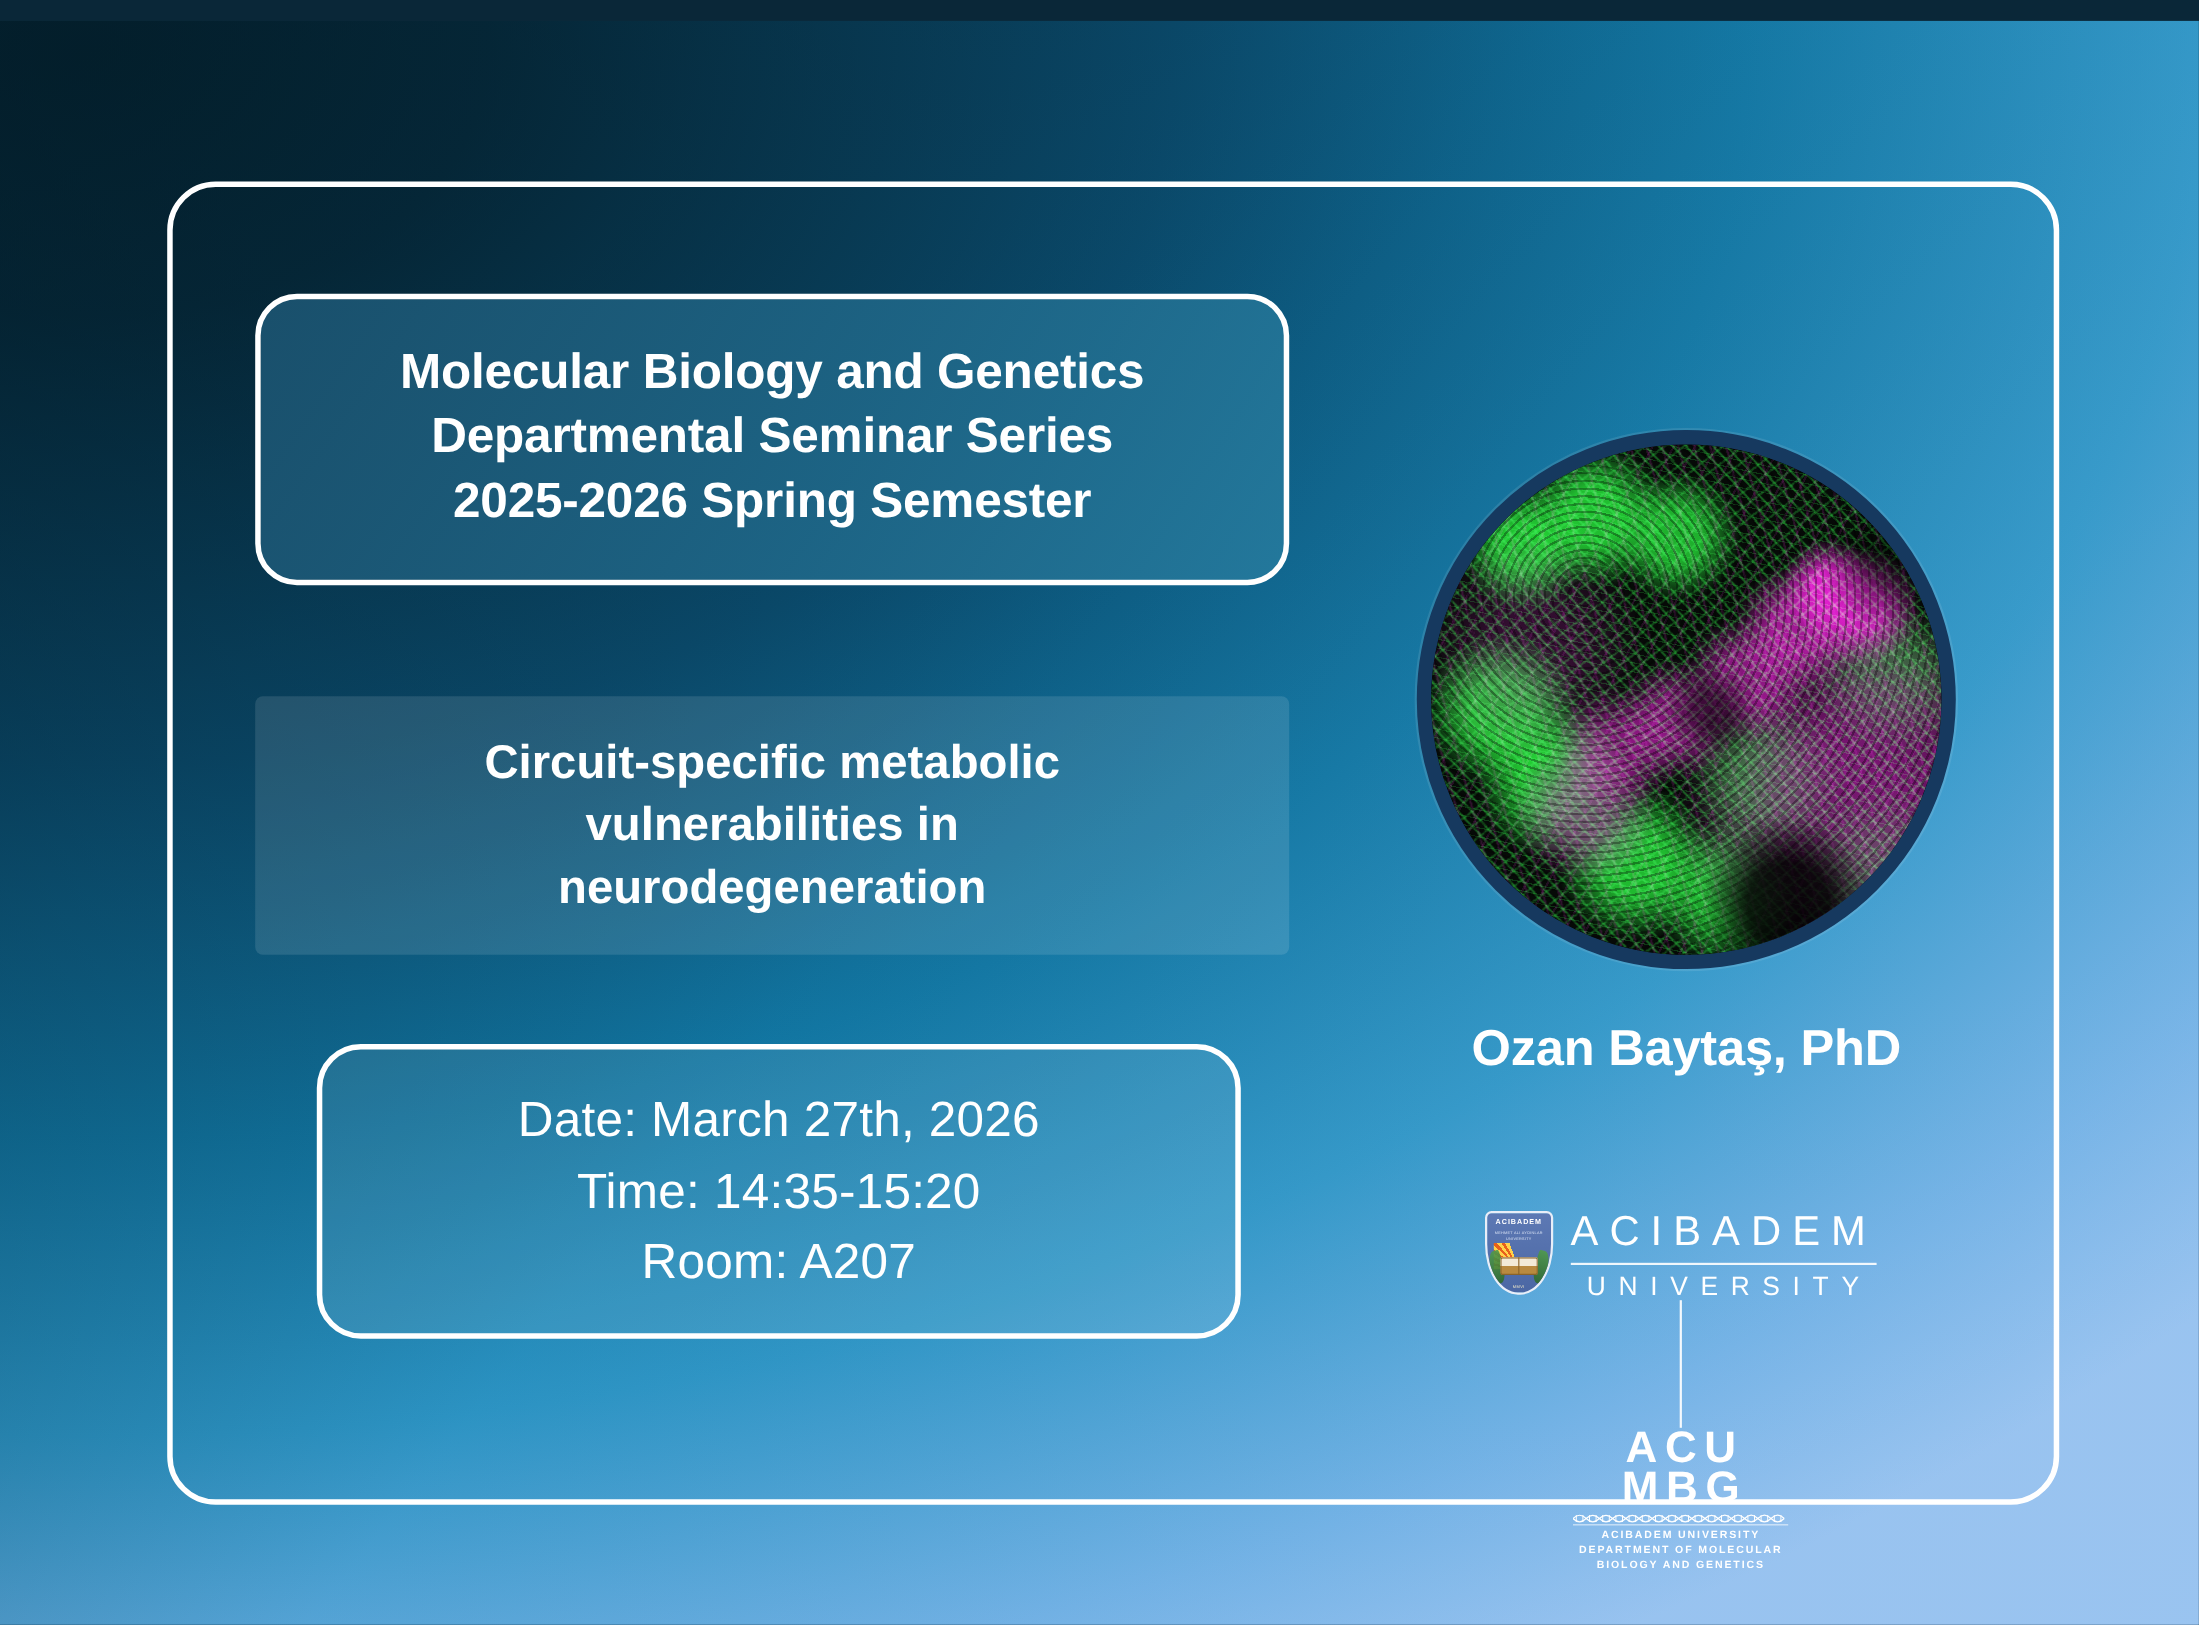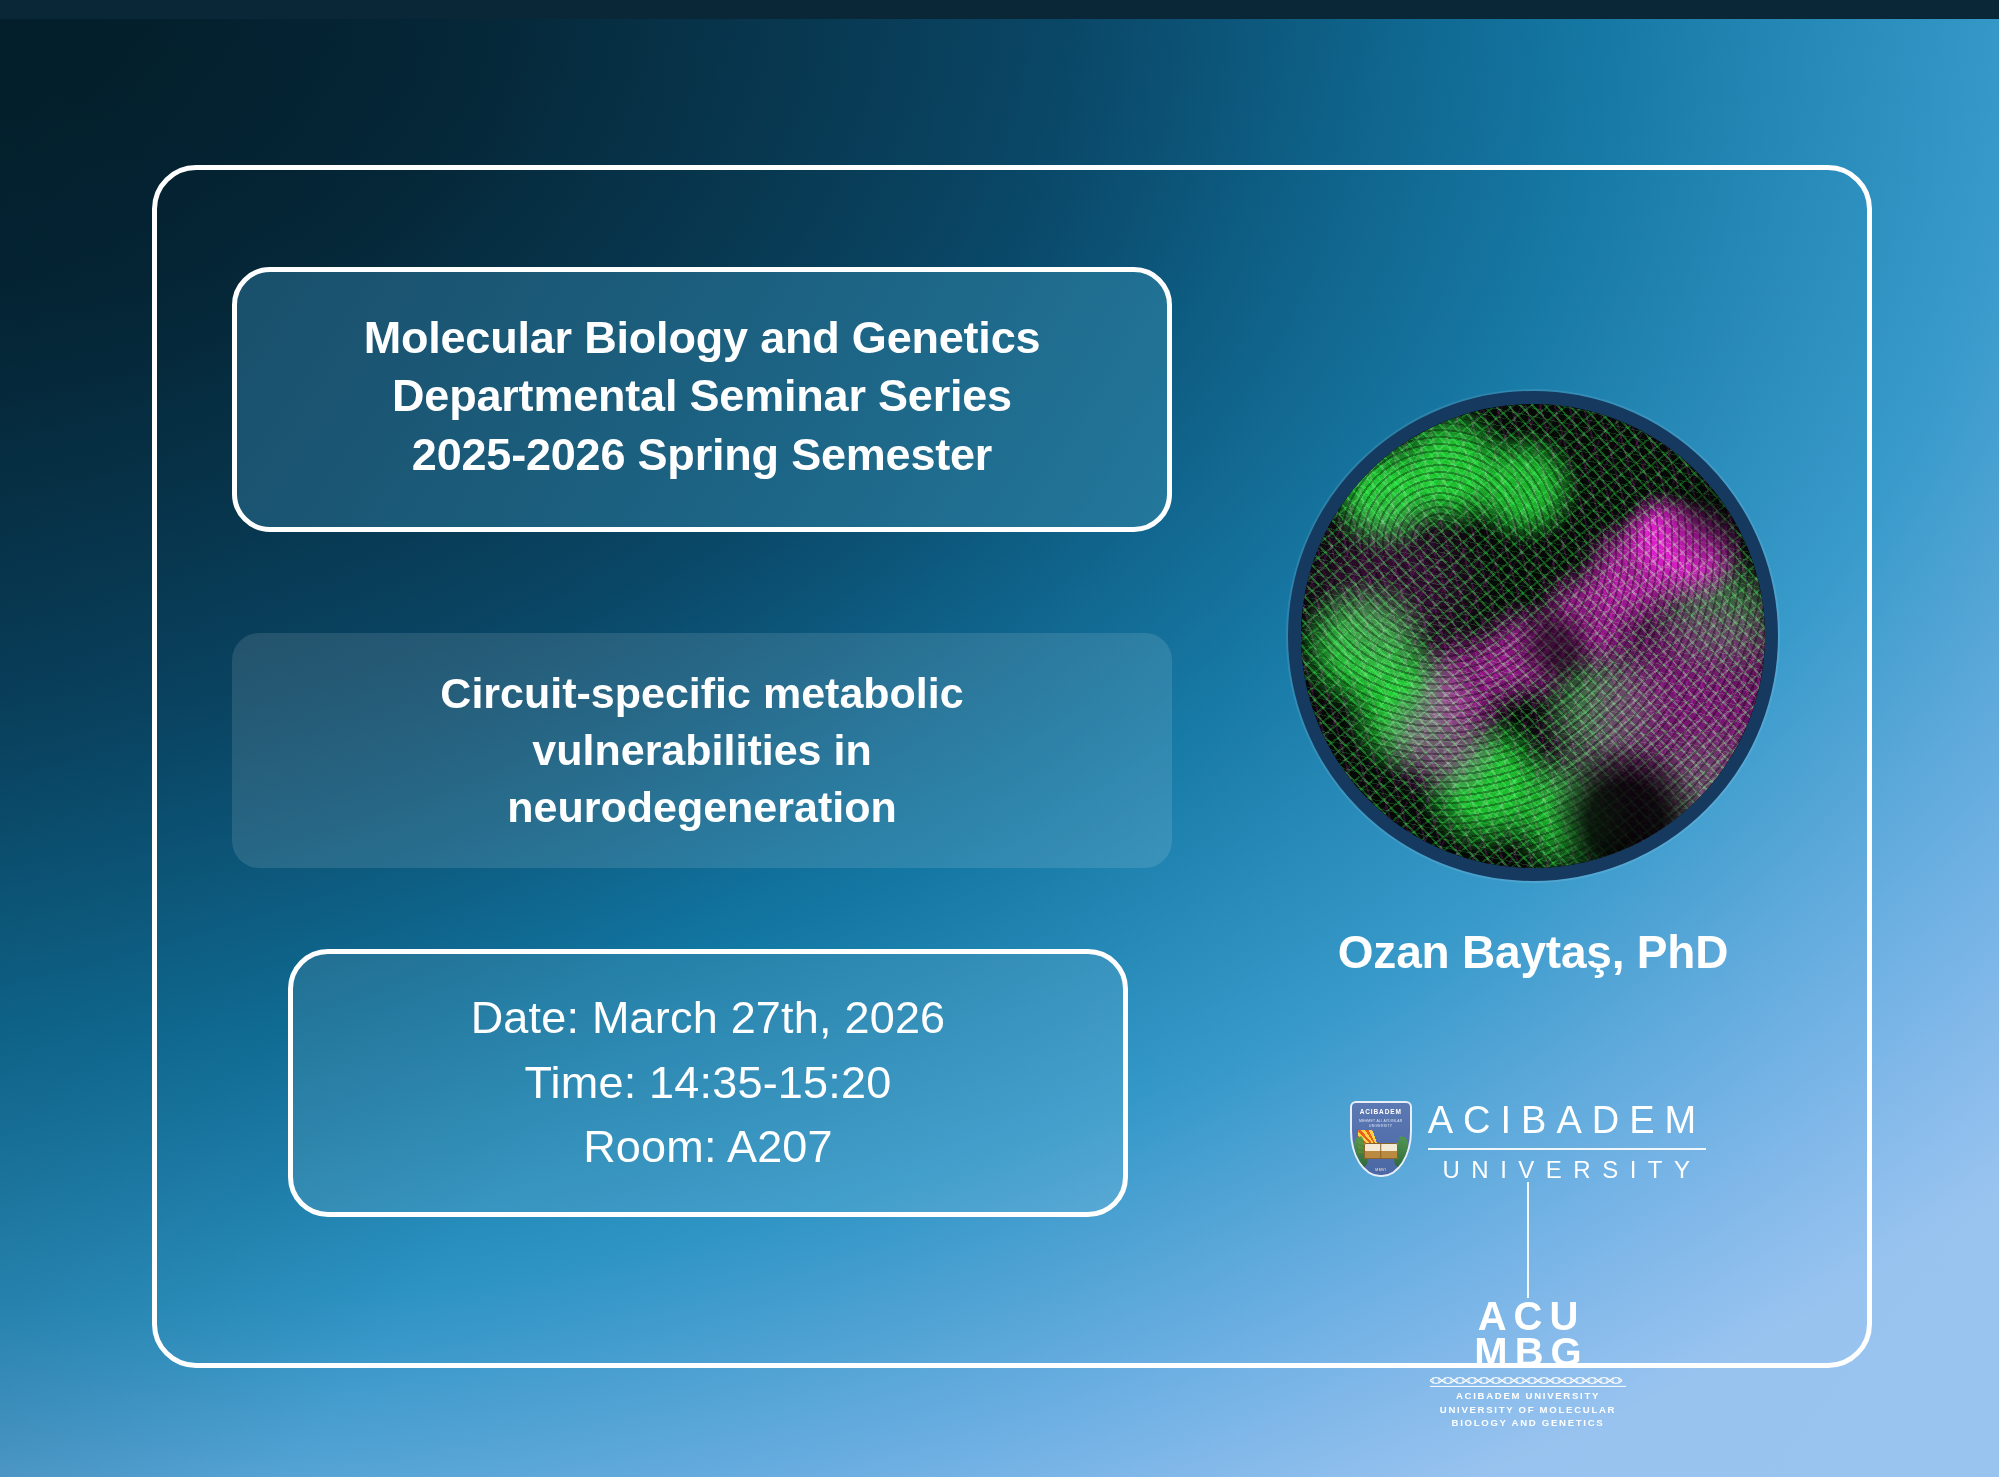--- a/index.html
+++ b/index.html
@@ -83,21 +83,21 @@
     text-align: center;
     white-space: nowrap;
   }
 
   .topic-card {
     position: absolute;
     left: 0px;
     top: 366px;
     width: 940px;
     height: 235px;
-    border-radius: 27px;
+    border-radius: 7px;
     background: rgba(255,255,255,0.115);
     display: flex;
     flex-direction: column;
     align-items: center;
     justify-content: center;
   }
 
   .topic-line {
     color: #ffffff;
     font-size: 43px;
@@ -513,19 +513,19 @@
             <line x1="171" y1="3.4" x2="171" y2="9.6"></line>
               <line x1="177" y1="3.4" x2="177" y2="9.6"></line>
             <line x1="183" y1="3.4" x2="183" y2="9.6"></line>
               <line x1="189" y1="3.4" x2="189" y2="9.6"></line>
           </g>
           <line x1="0" y1="12.4" x2="196" y2="12.4" stroke="#ffffff" stroke-width="1"></line>
         </svg>
       </div>
 
       <div class="mbg-caption">ACIBADEM UNIVERSITY</div>
-      <div class="mbg-caption">UNIVERSITY OF MOLECULAR</div>
+      <div class="mbg-caption">DEPARTMENT OF MOLECULAR</div>
       <div class="mbg-caption">BIOLOGY AND GENETICS</div>
     </div>
 
   </div>
 
 </div>
 
 </body></html>

